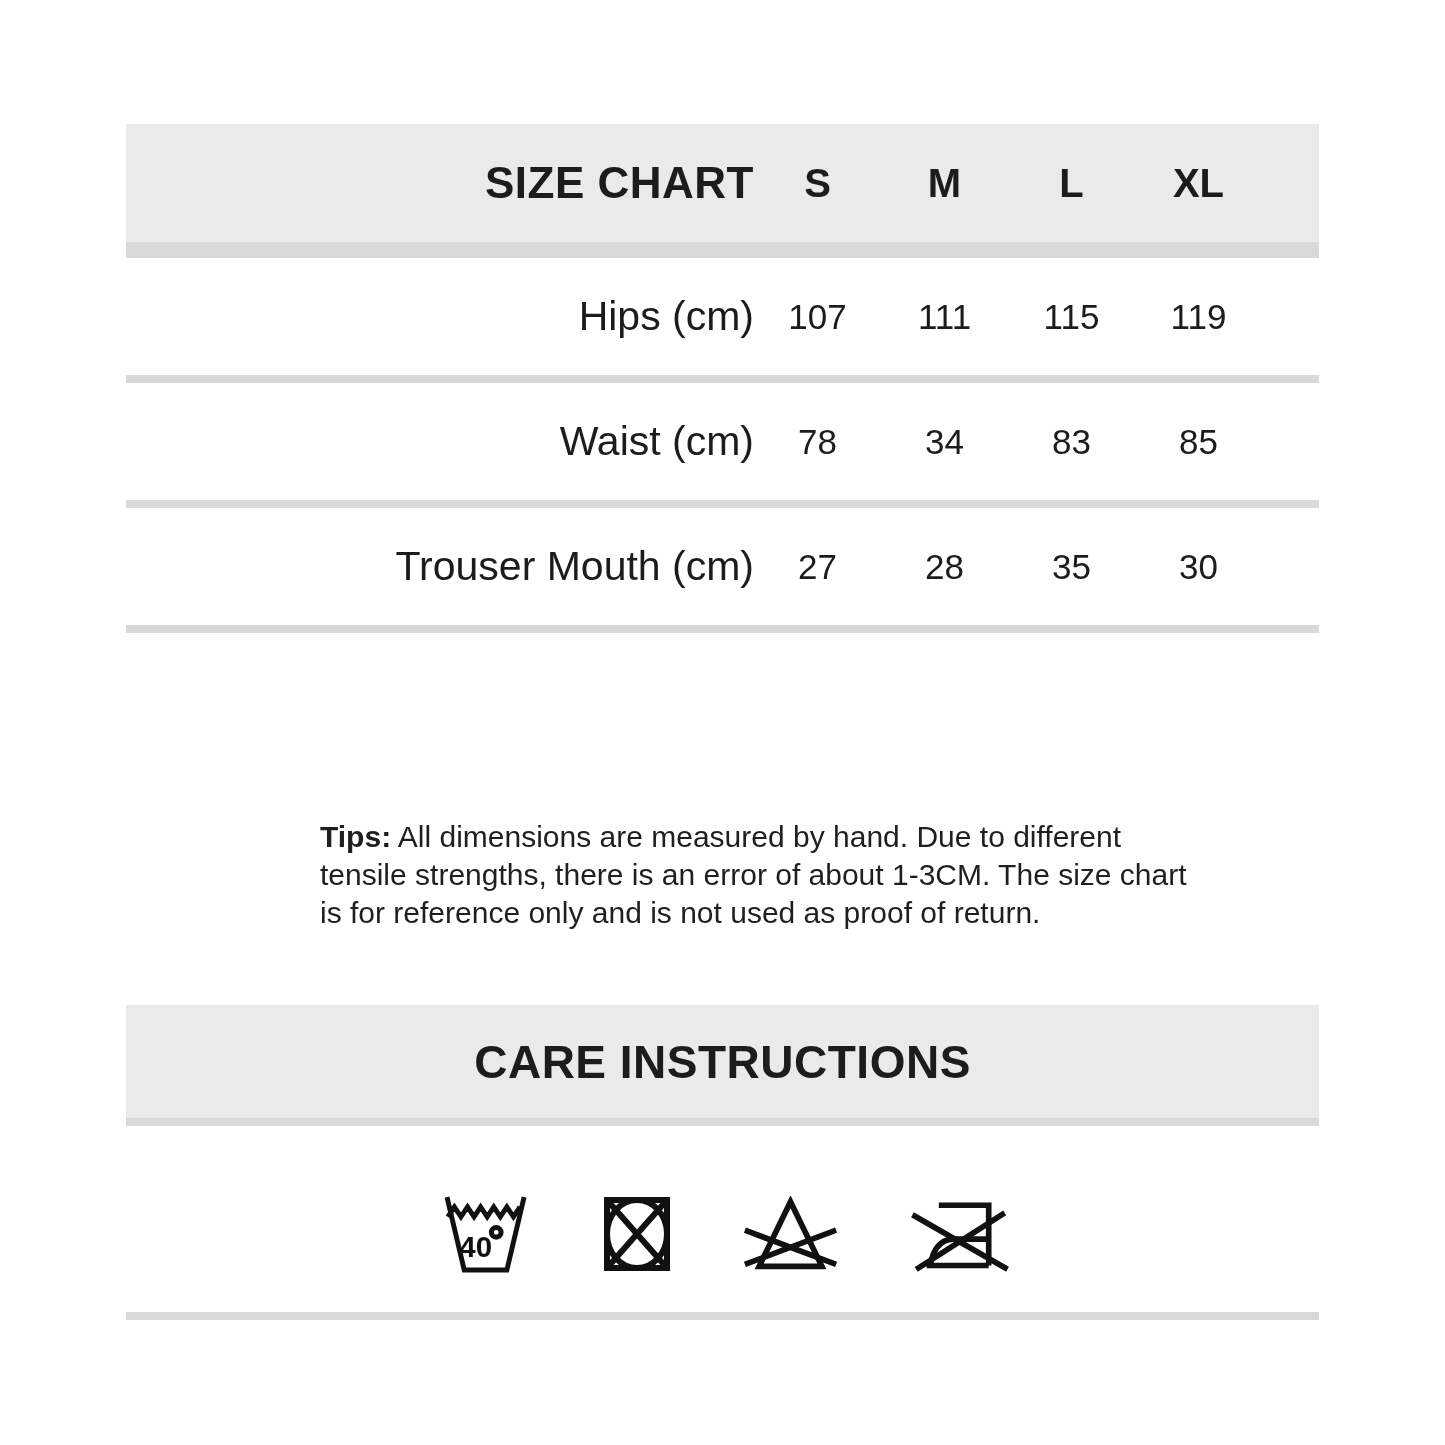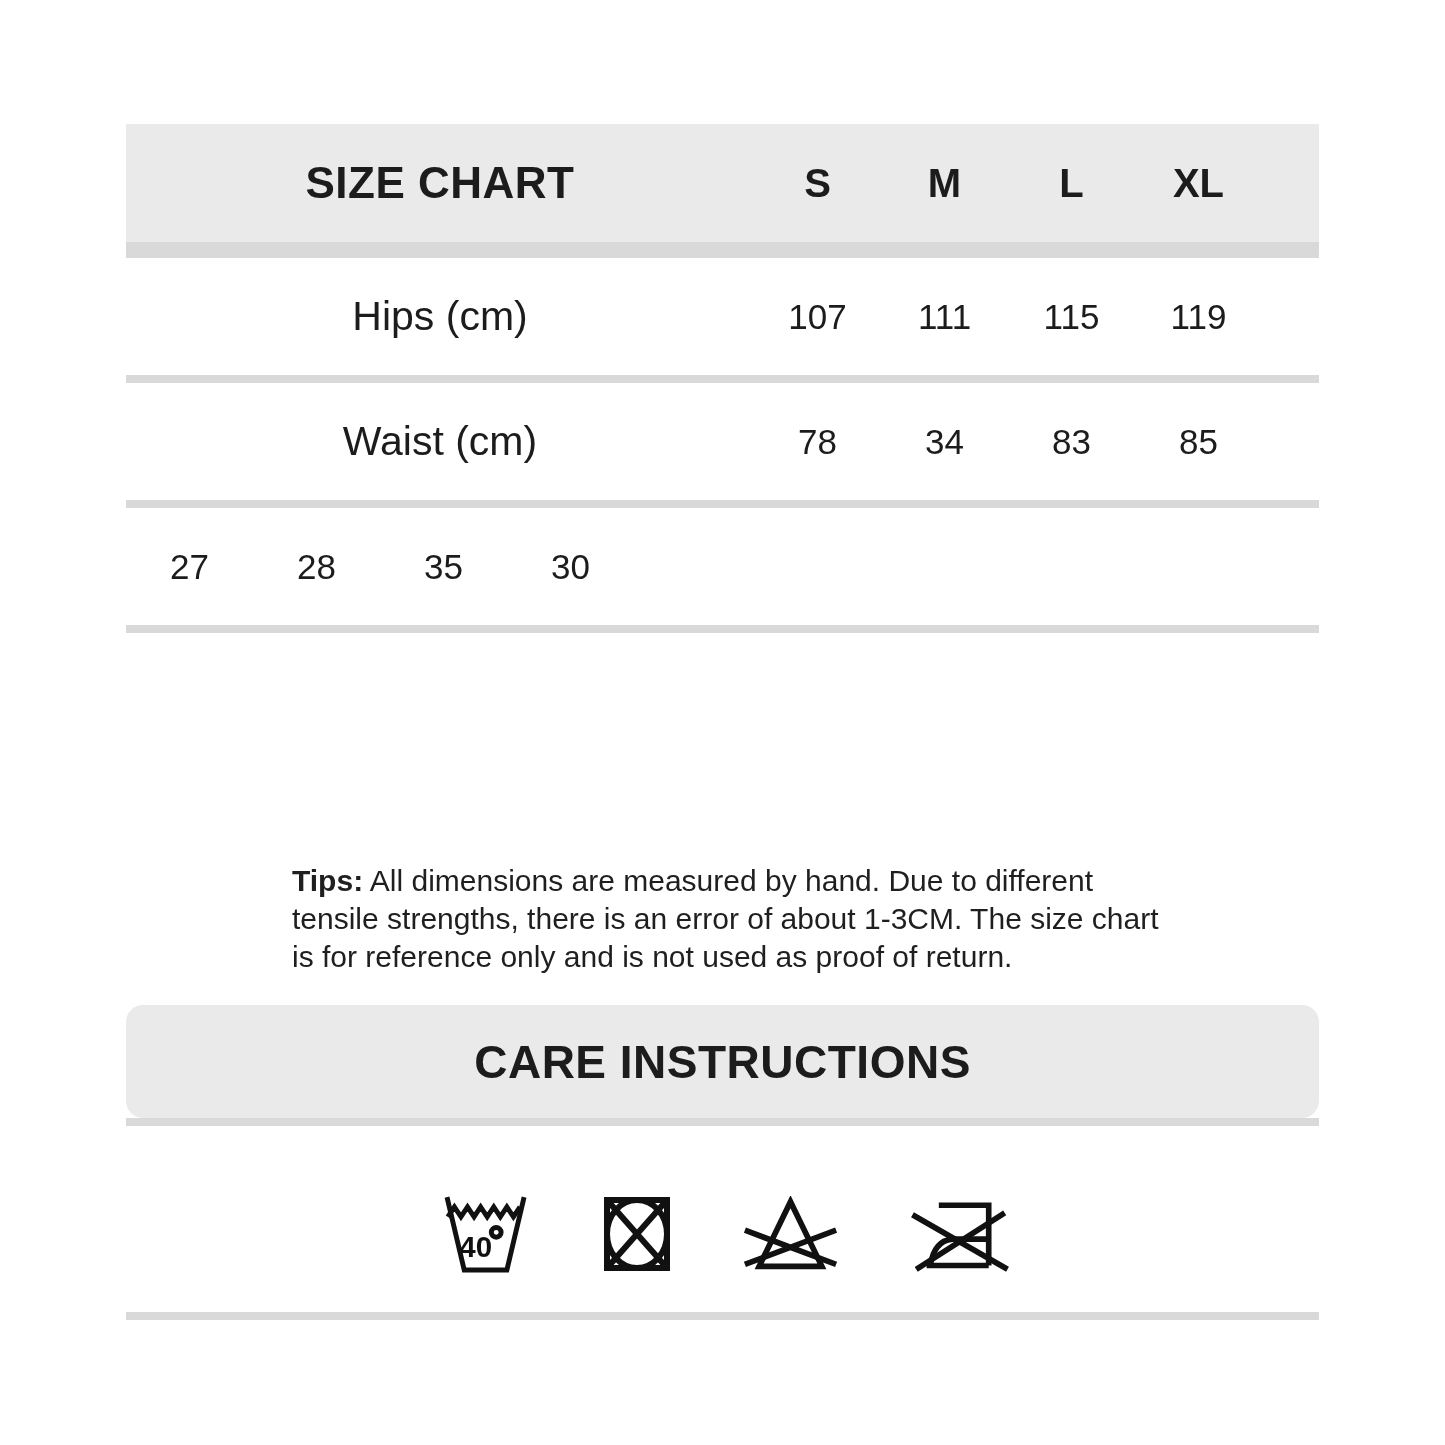--- a/index.html
+++ b/index.html
@@ -3,36 +3,36 @@
 <meta charset="utf-8">
 <style>
   html,body{margin:0;padding:0;background:#ffffff;}
   .sheet{
     position:relative;width:1445px;height:1445px;background:#ffffff;
     font-family:"Liberation Sans", sans-serif;color:#1c1c1c;overflow:hidden;
   }
   .size-table{position:absolute;left:126px;top:124px;width:1193px;}
   .trow{display:flex;align-items:center;height:117px;padding-right:57px;box-sizing:border-box;}
   .trow.head{height:118px;background:#eaeaea;}
-  .col-label{flex:1;text-align:center;}
+  .col-label{flex:1;text-align:right;}
   .col-size{width:127px;text-align:center;}
   .head .col-label{font-weight:bold;font-size:44px;letter-spacing:.5px;}
   .head .col-size{font-weight:bold;font-size:40px;}
   .body-row .col-label{font-size:41px;}
   .body-row .col-size{font-size:35px;}
   .divider{height:8px;background:#d9d9d9;}
   .tips{
-    position:absolute;left:292px;top:818px;width:880px;
-    font-size:30px;line-height:38px;color:#1f1f1f;text-align:left;margin-top:44px;
+    position:absolute;left:320px;top:818px;width:880px;
+    font-size:30px;line-height:38px;color:#1f1f1f;text-align:left;
   }
   .tips b{font-weight:bold;}
   .care-header{
     position:absolute;left:126px;top:1005px;width:1193px;height:113px;background:#eaeaea;
     display:flex;align-items:center;justify-content:center;
-    font-weight:bold;font-size:46px;letter-spacing:.5px;border-radius:17px;
+    font-weight:bold;font-size:46px;letter-spacing:.5px;
   }
   .care-header-divider{position:absolute;left:126px;top:1118px;width:1193px;height:8px;background:#d9d9d9;}
   .icons-row{
     position:absolute;left:126px;top:1192px;width:1193px;height:84px;
     display:flex;align-items:center;justify-content:center;gap:72px;
   }
   .icons-row svg{display:block;}
   .care-icon{stroke:#111111;fill:none;stroke-width:6;}
   .bottom-divider{position:absolute;left:126px;top:1312px;width:1193px;height:8px;background:#d9d9d9;}
 </style>
@@ -66,20 +66,21 @@
     <div class="trow body-row">
       <div class="col-label">Waist (cm)</div>
       <div class="col-size">78</div>
       <div class="col-size">34</div>
       <div class="col-size">83</div>
       <div class="col-size">85</div>
     </div>
     <div class="divider"></div>
 
     <div class="trow body-row">
+      <div class="col-label">Trouser Mouth (cm)</div>
       <div class="col-size">27</div>
       <div class="col-size">28</div>
       <div class="col-size">35</div>
       <div class="col-size">30</div>
     </div>
     <div class="divider"></div>
 
   </div>
 
   <div class="tips"><b>Tips:</b> <span>All dimensions are measured by hand. Due to different tensile strengths, there is an error of about 1-3CM. The size chart is for reference only and is not used as proof of return.</span></div>

